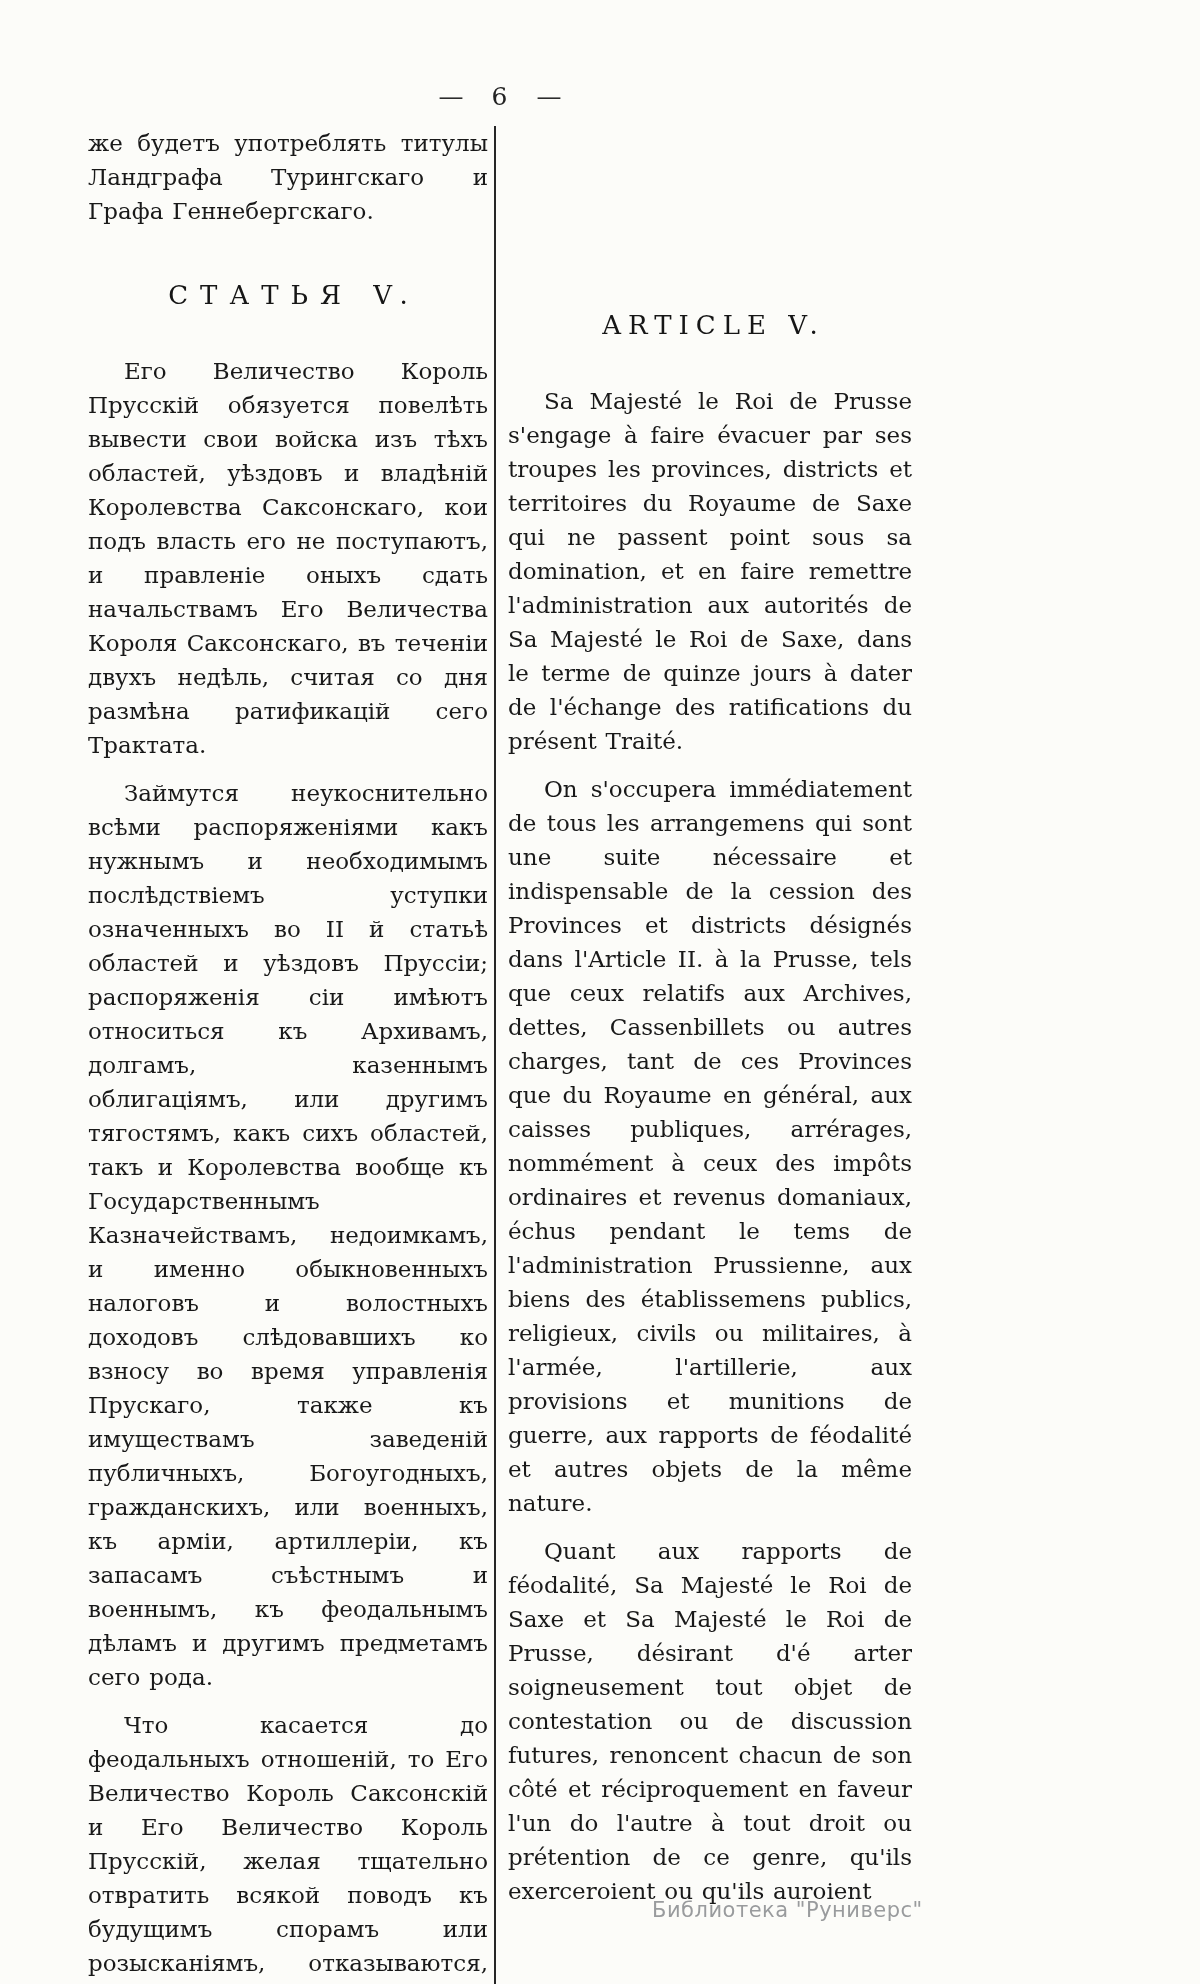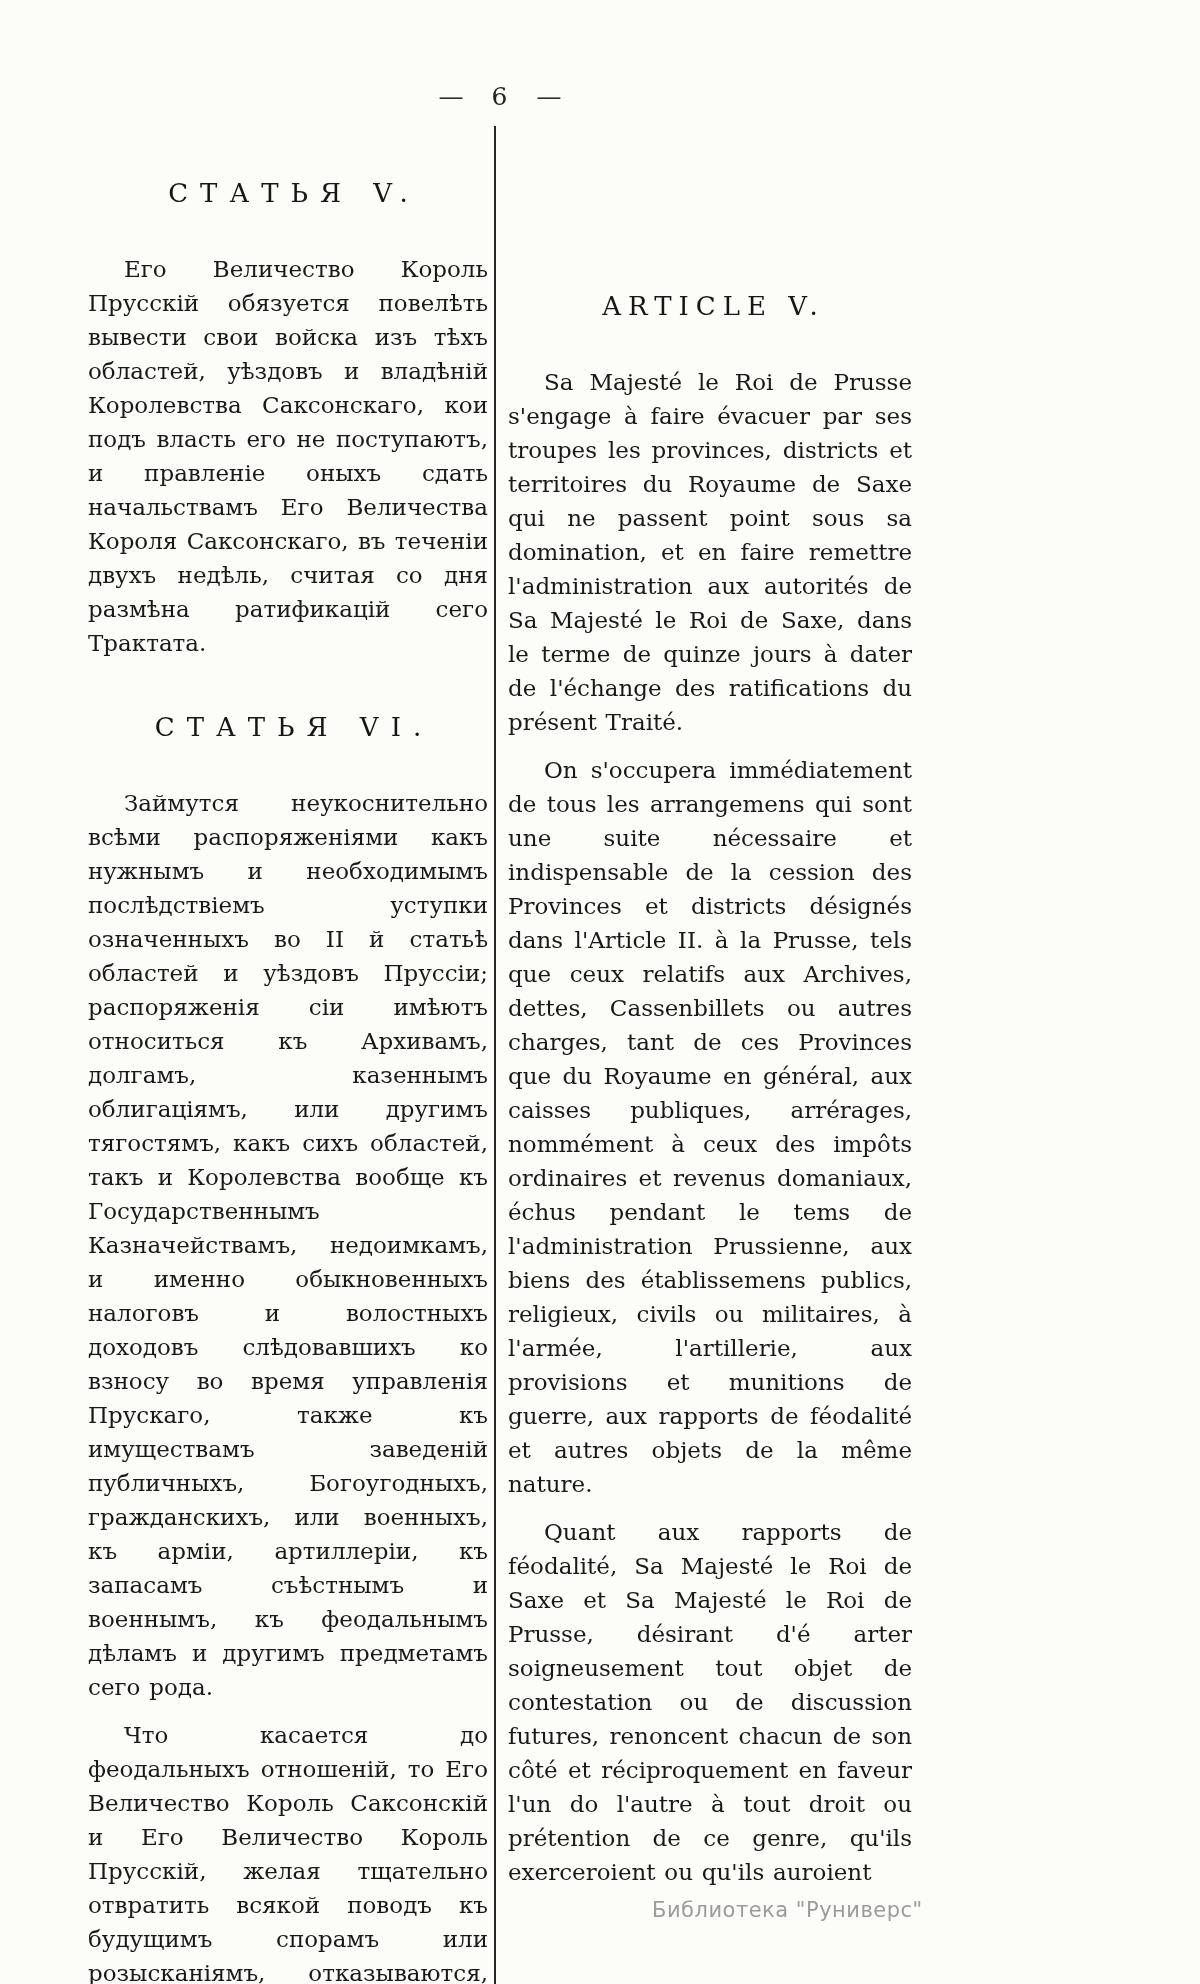--- a/index.html
+++ b/index.html
@@ -81,31 +81,31 @@
 
 <div class="page">
 
   <div class="page-number">
     <span class="dash">—</span><span class="num">6</span><span class="dash">—</span>
   </div>
 
   <div class="columns">
 
     <div class="col col-left">
+      <p class="para no-indent">же будетъ употреблять титулы Ландграфа Турингскаго и Графа Геннебергскаго.</p>
       <h2 class="heading ru">СТАТЬЯ V.</h2>
       <p class="para">Его Величество Король Прусскій обязуется повелѣть вывести свои войска изъ тѣхъ областей, уѣздовъ и владѣній Королевства Саксонскаго, кои подъ власть его не поступаютъ, и правленіе оныхъ сдать начальствамъ Его Величества Короля Саксонскаго, въ теченіи двухъ недѣль, считая со дня размѣна ратификацій сего Трактата.</p>
-      <h2 class="heading ru">СТАТЬЯ VI.</h2>
       <p class="para">Займутся неукоснительно всѣми распоряженіями какъ нужнымъ и необходимымъ послѣдствіемъ уступки означенныхъ во II й статьѣ областей и уѣздовъ Пруссіи; распоряженія сіи имѣютъ относиться къ Архивамъ, долгамъ, казеннымъ облигаціямъ, или другимъ тягостямъ, какъ сихъ областей, такъ и Королевства вообще къ Государственнымъ Казначействамъ, недоимкамъ, и именно обыкновенныхъ налоговъ и волостныхъ доходовъ слѣдовавшихъ ко взносу во время управленія Прускаго, также къ имуществамъ заведеній публичныхъ, Богоугодныхъ, гражданскихъ, или военныхъ, къ арміи, артиллеріи, къ запасамъ съѣстнымъ и военнымъ, къ феодальнымъ дѣламъ и другимъ предметамъ сего рода.</p>
       <p class="para">Что касается до феодальныхъ отношеній, то Его Величество Король Саксонскій и Его Величество Король Прусскій, желая тщательно отвратить всякой поводъ къ будущимъ спорамъ или розысканіямъ, отказываются, Каждый со своей стороны и взаимно въ пользу того и другаго, отъ всякаго права или при-</p>
     </div>
 
     <div class="divider"></div>
 
     <div class="col col-right">
-      <h2 class="heading fr" style="margin-top:61px;">ARTICLE V.</h2>
+      <h2 class="heading fr" style="margin-top:80px;">ARTICLE V.</h2>
       <p class="para">Sa Majesté le Roi de Prusse s'engage à faire évacuer par ses troupes les provinces, districts et territoires du Royaume de Saxe qui ne passent point sous sa domination, et en faire remettre l'administration aux autorités de Sa Majesté le Roi de Saxe, dans le terme de quinze jours à dater de l'échange des ratifications du présent Traité.</p>
       <p class="para">On s'occupera immédiatement de tous les arrangemens qui sont une suite nécessaire et indispensable de la cession des Provinces et districts désignés dans l'Article II. à la Prusse, tels que ceux relatifs aux Archives, dettes, Cassenbillets ou autres charges, tant de ces Provinces que du Royaume en général, aux caisses publiques, arrérages, nommément à ceux des impôts ordinaires et revenus domaniaux, échus pendant le tems de l'administration Prussienne, aux biens des établissemens publics, religieux, civils ou militaires, à l'armée, l'artillerie, aux provisions et munitions de guerre, aux rapports de féodalité et autres objets de la même nature.</p>
       <p class="para">Quant aux rapports de féodalité, Sa Majesté le Roi de Saxe et Sa Majesté le Roi de Prusse, désirant d'é arter soigneusement tout objet de contestation ou de discussion futures, renoncent chacun de son côté et réciproquement en faveur l'un do l'autre à tout droit ou prétention de ce genre, qu'ils exerceroient ou qu'ils auroient</p>
     </div>
 
   </div>
 
   <div class="watermark">Библиотека "Руниверс"</div>
 
 </div>

